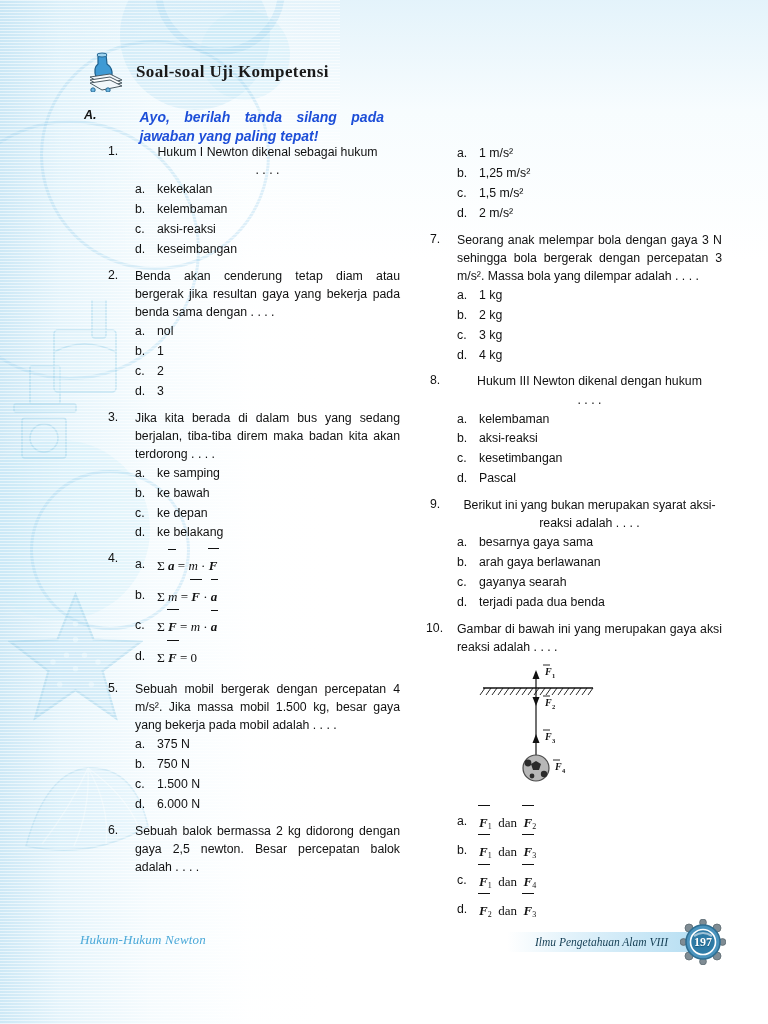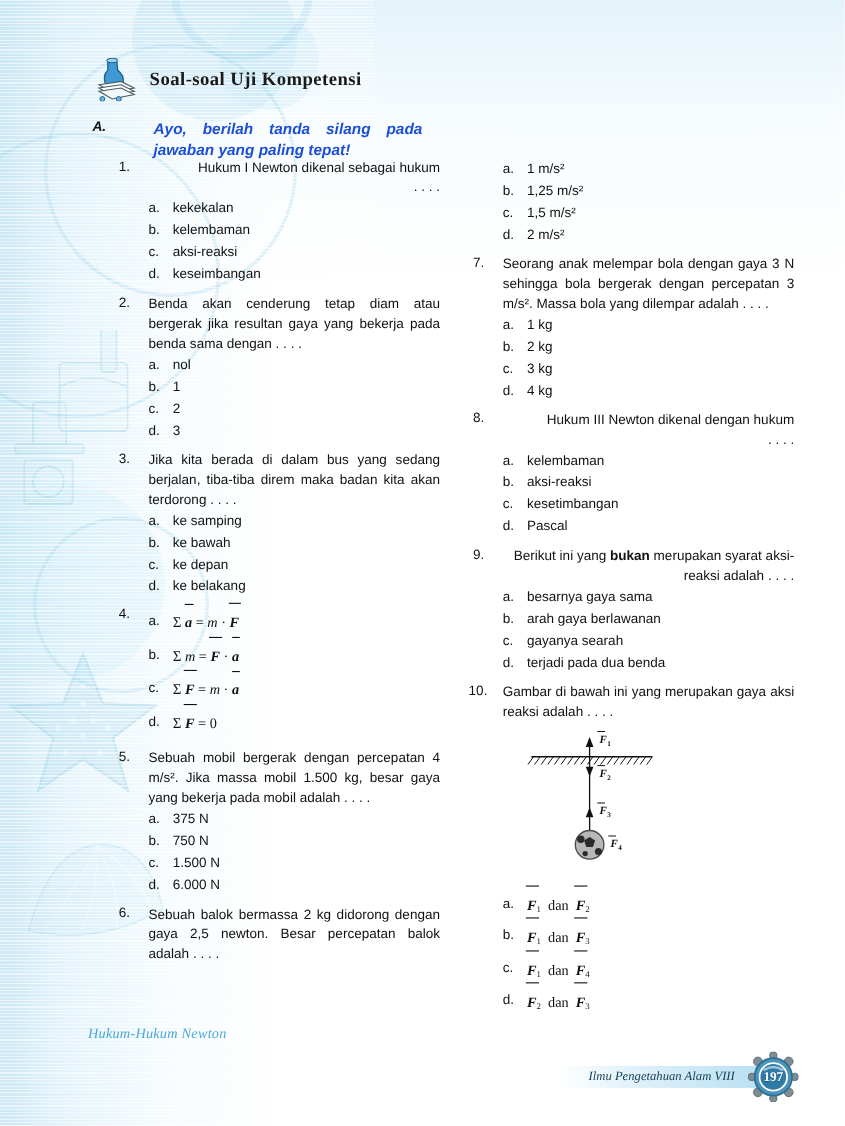--- a/index.html
+++ b/index.html
@@ -84,22 +84,22 @@
   .col-right { left: 430px; top: 143px; }
 
   .q { display: flex; gap: 9px; margin-bottom: 1px; }
   .q-num { width: 18px; flex: 0 0 18px; font-size: 12.3px; color: #111; text-align: left; padding-top: 1px; }
   .q-num.wide { width: 22px; flex: 0 0 22px; margin-left: -4px; }
   .q-body { flex: 1; }
   .q-text {
     font-size: 12.3px; color: #111; line-height: 1.47;
     text-align: justify; text-justify: inter-word;
   }
-  .q-text.nojust { text-align: right; }
-  .q-text b { font-weight: bold; margin-top: 13px; }
+  .q-text.nojust { text-align: center; }
+  .q-text b { font-weight: normal; margin-top: 13px; }
 
   .opts { margin-top: 1px; }
   .opt { display: flex; gap: 8px; font-size: 12.3px; color: #111; line-height: 1.62; }
   .opt-l { width: 14px; flex: 0 0 14px; }
   .opt-v { flex: 1; }
 
   .q-gap { height: 6px; }
 
   
   .opt-f { line-height: 2.25; }
@@ -121,21 +121,21 @@
   
   .diagram { position: relative; margin: 6px 0 6px 16px; width: 150px; height: 140px; }
 
   
   .footer-left {
     position: absolute; left: 80px; top: 932px;
     font-family: "Liberation Serif", serif; font-style: italic;
     font-size: 13px; color: #4aa8d8; letter-spacing: .2px;
   }
   .footer-right-wrap {
-    position: absolute; right: 42px; top: 956px;
+    position: absolute; right: 42px; top: 919px;
     display: flex; align-items: center;
   }
   .footer-bar {
     height: 20px; padding: 0 34px 0 28px;
     display: flex; align-items: center;
     background: linear-gradient(to right, rgba(255,255,255,0) 0%, rgba(199,230,246,.55) 35%, rgba(168,216,240,.85) 100%);
     font-family: "Liberation Serif", serif; font-style: italic;
     font-size: 11.5px; color: #123c52;
   }
   .page-badge { position: relative; width: 46px; height: 46px; margin-left: -22px; }

